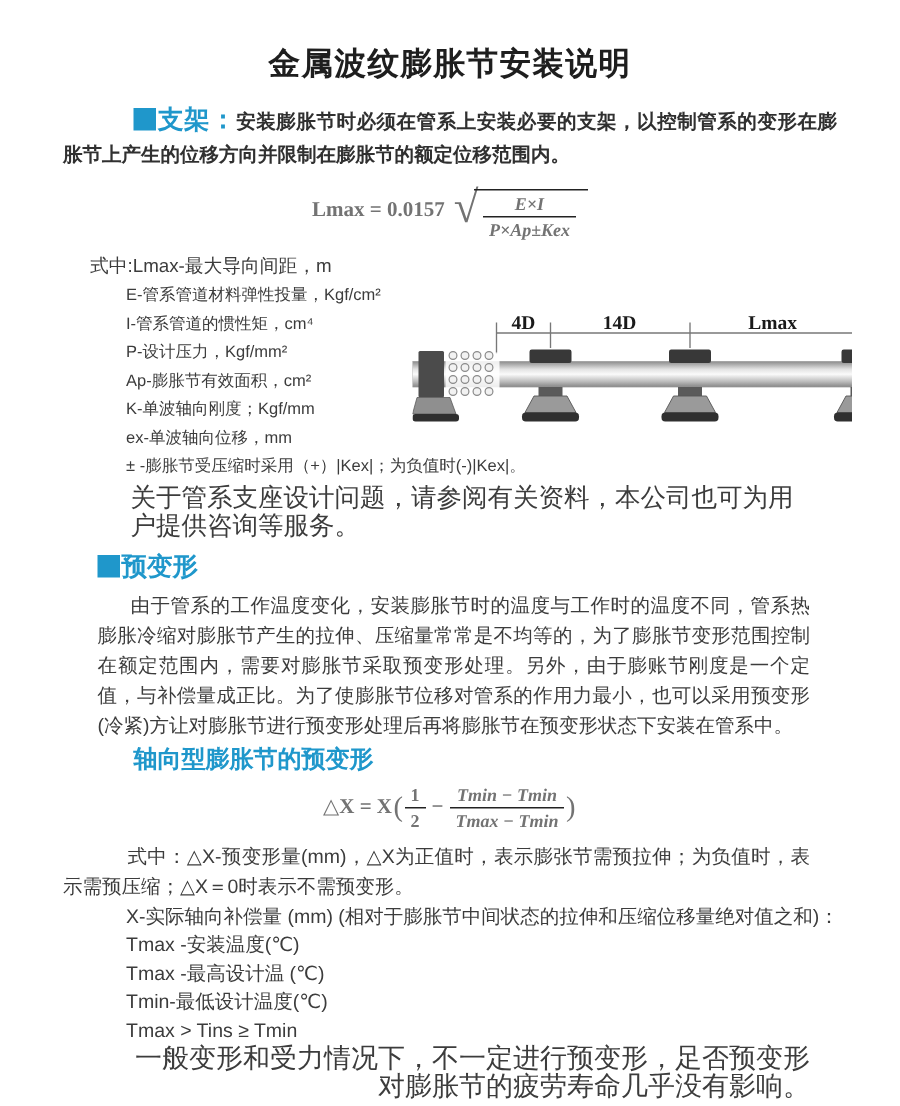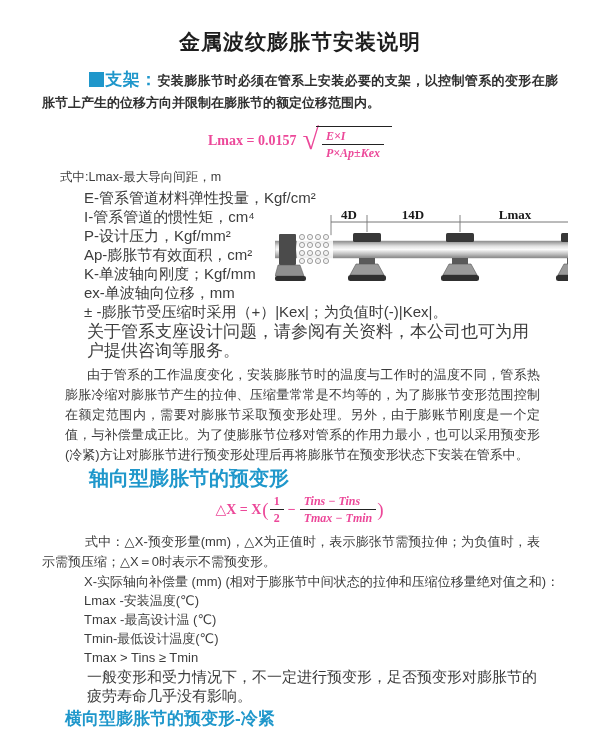--- a/index.html
+++ b/index.html
@@ -17,45 +17,45 @@
     margin:13px 10px 0 10px; text-indent:47px;
     font-size:13px; line-height:22px; text-align:justify;
   }
   .marker {
     display:inline-block; width:15px; height:15px;
     background:var(--accent,#1f97cb); vertical-align:-2px; margin-right:1px;
   }
   .sec1-head { color:var(--accent,#1f97cb); font-size:17px; font-weight:bold; }
   .lead-bold { font-weight:bold; color:#303030; }
   .example { margin:3px 28px 0 33px; font-size:13px; line-height:18px; }
-  .formula { text-align:center; font-family:"Liberation Serif","DejaVu Serif",serif; color:#ec4899; font-weight:bold; }
+  .formula { text-align:center; font-family:"Liberation Serif","DejaVu Serif",serif; color:#737373; font-weight:bold; }
   .f1 { margin-top:8px; font-size:14px; }
   .f-row { display:inline-flex; align-items:center; }
-  .frac { display:inline-block; vertical-align:middle; text-align:left; font-size:12px; line-height:1.2; }
+  .frac { display:inline-block; vertical-align:middle; text-align:center; font-size:12px; line-height:1.2; }
   .frac .fn { display:block; padding:0 4px 1px 4px; border-bottom:1.2px solid #222; }
   .frac .fd { display:block; padding:1px 4px 0 4px; }
   .sqrt { display:inline-flex; align-items:flex-start; margin-left:6px; }
   .radsign { font-size:30px; line-height:34px; font-weight:normal; }
   .radbody { border-top:1.6px solid #222; margin-left:-3px; margin-top:4px; padding:2px 8px 0 6px; }
   .radbody .frac .fn { border-bottom:1.2px solid #222; }
   .where { margin:7px 28px 0 28px; font-size:12.5px; line-height:18px; }
   .defs { margin-top:2px; }
-  .def-item { margin-left:52px; font-size:15px; line-height:19px; }
+  .def-item { margin-left:52px; font-size:11px; line-height:19px; }
   .consult { margin:1px 28px 0 55px; font-size:17px; line-height:19px; }
   .sec2-head { margin:7px 0 0 33px; color:var(--accent,#1f97cb); font-size:17px; font-weight:bold; line-height:22px; }
   .para { margin:5px 28px 0 33px; text-indent:22px; font-size:13px; line-height:20px; text-align:justify; }
-  .sub-head { margin:3px 0 0 57px; color:var(--accent,#1f97cb); font-size:20px; font-weight:bold; line-height:20px; }
+  .sub-head { margin:3px 0 0 57px; color:var(--accent,#1f97cb); font-size:16px; font-weight:bold; line-height:20px; }
   .sub-head2 { margin:3px 0 0 33px; color:var(--accent,#1f97cb); font-size:17px; font-weight:bold; line-height:21px; }
   .f2 { margin-top:6px; font-size:14px; }
   .paren { font-size:19px; font-weight:normal; padding:0 1px; }
   .f-op { padding:0 4px; }
   .it { font-style:italic; }
   .note-p { margin:6px 28px 0 10px; text-indent:43px; font-size:13px; line-height:20px; text-align:justify; }
   .note-line { margin-left:52px; font-size:13px; line-height:19px; }
-  .note-gen { margin:0 28px 0 55px; font-size:15px; line-height:19px; }
+  .note-gen { margin:0 28px 0 55px; font-size:18px; line-height:19px;text-align:right; }
   .diagram {
     position:absolute; left:243px; top:192px; width:350px; height:100px;
   }
   .dim-label { font-family:"Liberation Serif","DejaVu Serif",serif; font-weight:bold; font-size:13px; fill:#1a1a1a; }
 </style>
 </head>
 <body>
 
 <div class="page">
 
@@ -86,45 +86,46 @@
     <div class="def-item">I-管系管道的惯性矩，cm⁴</div>
     <div class="def-item">P-设计压力，Kgf/mm²</div>
     <div class="def-item">Ap-膨胀节有效面积，cm²</div>
     <div class="def-item">K-单波轴向刚度；Kgf/mm</div>
     <div class="def-item">ex-单波轴向位移，mm</div>
     <div class="def-item">± -膨胀节受压缩时采用（+）|Kex|；为负值时(-)|Kex|。</div>
   </div>
 
   <div class="consult">关于管系支座设计问题，请参阅有关资料，本公司也可为用户提供咨询等服务。</div>
 
+  <div class="sec2-head"><span class="marker"></span><span>预变形</span></div>
 
   <p class="para">由于管系的工作温度变化，安装膨胀节时的温度与工作时的温度不同，管系热膨胀冷缩对膨胀节产生的拉伸、压缩量常常是不均等的，为了膨胀节变形范围控制在额定范围内，需要对膨胀节采取预变形处理。另外，由于膨账节刚度是一个定值，与补偿量成正比。为了使膨胀节位移对管系的作用力最小，也可以采用预变形(冷紧)方让对膨胀节进行预变形处理后再将膨胀节在预变形状态下安装在管系中。</p>
 
   <div class="sub-head">轴向型膨胀节的预变形</div>
 
   <div class="formula f2">
     <span class="f-row">
       <span>△X = X</span>
       <span class="paren">(</span>
       <span class="frac">
         <span class="fn">1</span>
         <span class="fd">2</span>
       </span>
       <span class="f-op">−</span>
       <span class="frac">
-        <span class="fn it">Tins − Tins</span>
+        <span class="fn it">Tmin − Tmin</span>
         <span class="fd it">Tmax − Tmin</span>
       </span>
       <span class="paren">)</span>
     </span>
   </div>
 
   <p class="note-p">式中：△X-预变形量(mm)，△X为正值时，表示膨张节需预拉伸；为负值时，表示需预压缩；△X＝0时表示不需预变形。</p>
   <div class="note-line">X-实际轴向补偿量 (mm) (相对于膨胀节中间状态的拉伸和压缩位移量绝对值之和)：</div>
-  <div class="note-line">Lmax -安装温度(℃)</div>
+  <div class="note-line">Tmax -安装温度(℃)</div>
   <div class="note-line">Tmax -最高设计温 (℃)</div>
   <div class="note-line">Tmin-最低设计温度(℃)</div>
   <div class="note-line">Tmax &gt; Tins ≥ Tmin</div>
   <div class="note-gen">一般变形和受力情况下，不一定进行预变形，足否预变形对膨胀节的疲劳寿命几乎没有影响。</div>
 
   <div class="sub-head2">横向型膨胀节的预变形-冷紧</div>
 
   <svg class="diagram" viewBox="0 0 350 100" xmlns="http://www.w3.org/2000/svg">
     <defs>
       <linearGradient id="pg" x1="0" y1="0" x2="0" y2="1">

